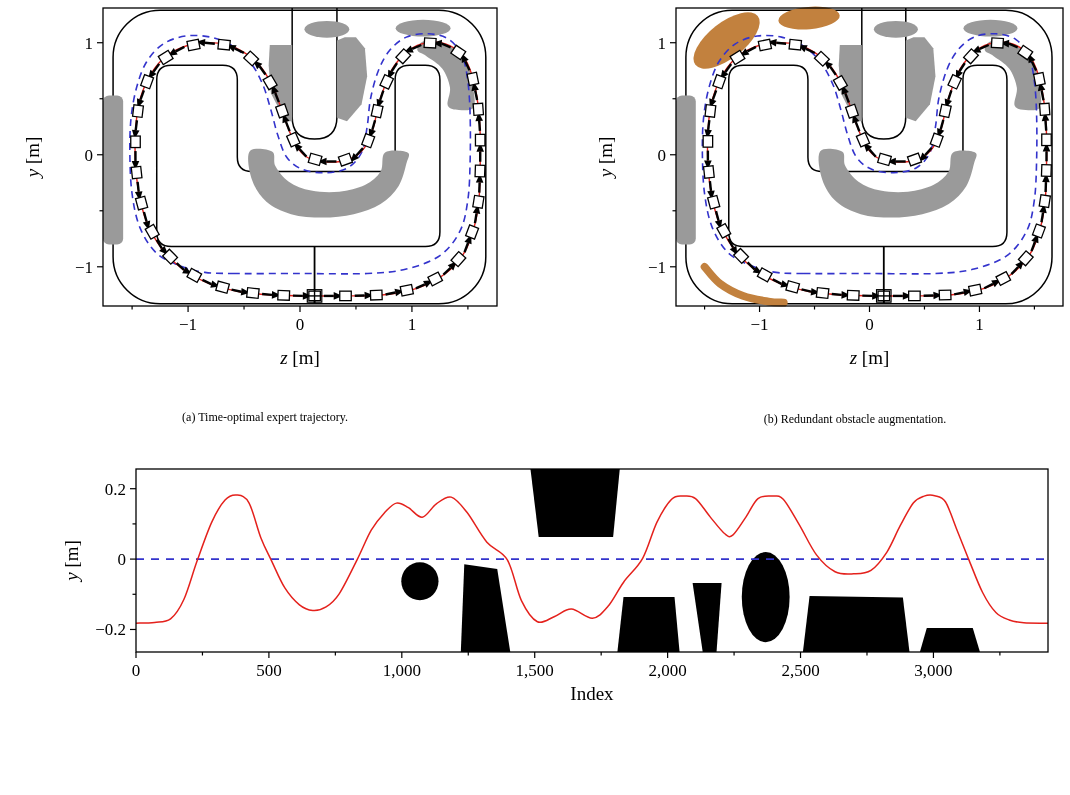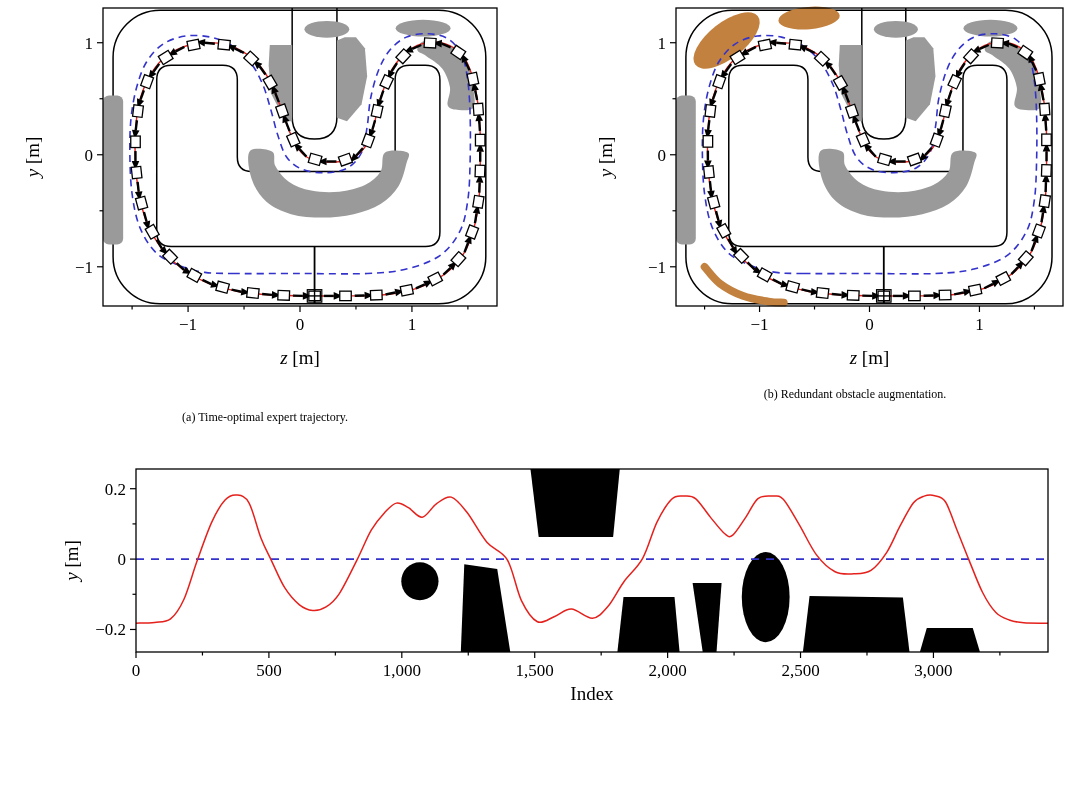--- a/index.html
+++ b/index.html
@@ -533,15 +533,15 @@
         <text x="-10" y="96.09230769230768" text-anchor="end" font-size="17px">0</text>
         <line x1="0" y1="160.47692307692307" x2="-6" y2="160.47692307692307" stroke="#000" stroke-width="1.2"></line>
         <text x="-10" y="166.47692307692307" text-anchor="end" font-size="17px">−0.2</text>
         <text x="456" y="231" text-anchor="middle" font-size="19px">Index</text>
         <text x="-58" y="91.5" text-anchor="middle" font-size="19px" transform="rotate(-90 -58 91.5)"><tspan font-style="italic">y</tspan><tspan> [m]</tspan></text>
       </g>
       <rect x="0" y="0" width="912" height="183" fill="none" stroke="#000" stroke-width="1.3"></rect>
     </svg>
 
 <div class="cap" style="left:68px;top:410px;width:394px">(a) Time-optimal expert trajectory.</div>
-<div class="cap" style="left:658px;top:387px;width:394px">(b) Redundant obstacle augmentation.</div>
+<div class="cap" style="left:658px;top:412px;width:394px">(b) Redundant obstacle augmentation.</div>
 
 </div>
 
 </body></html>

